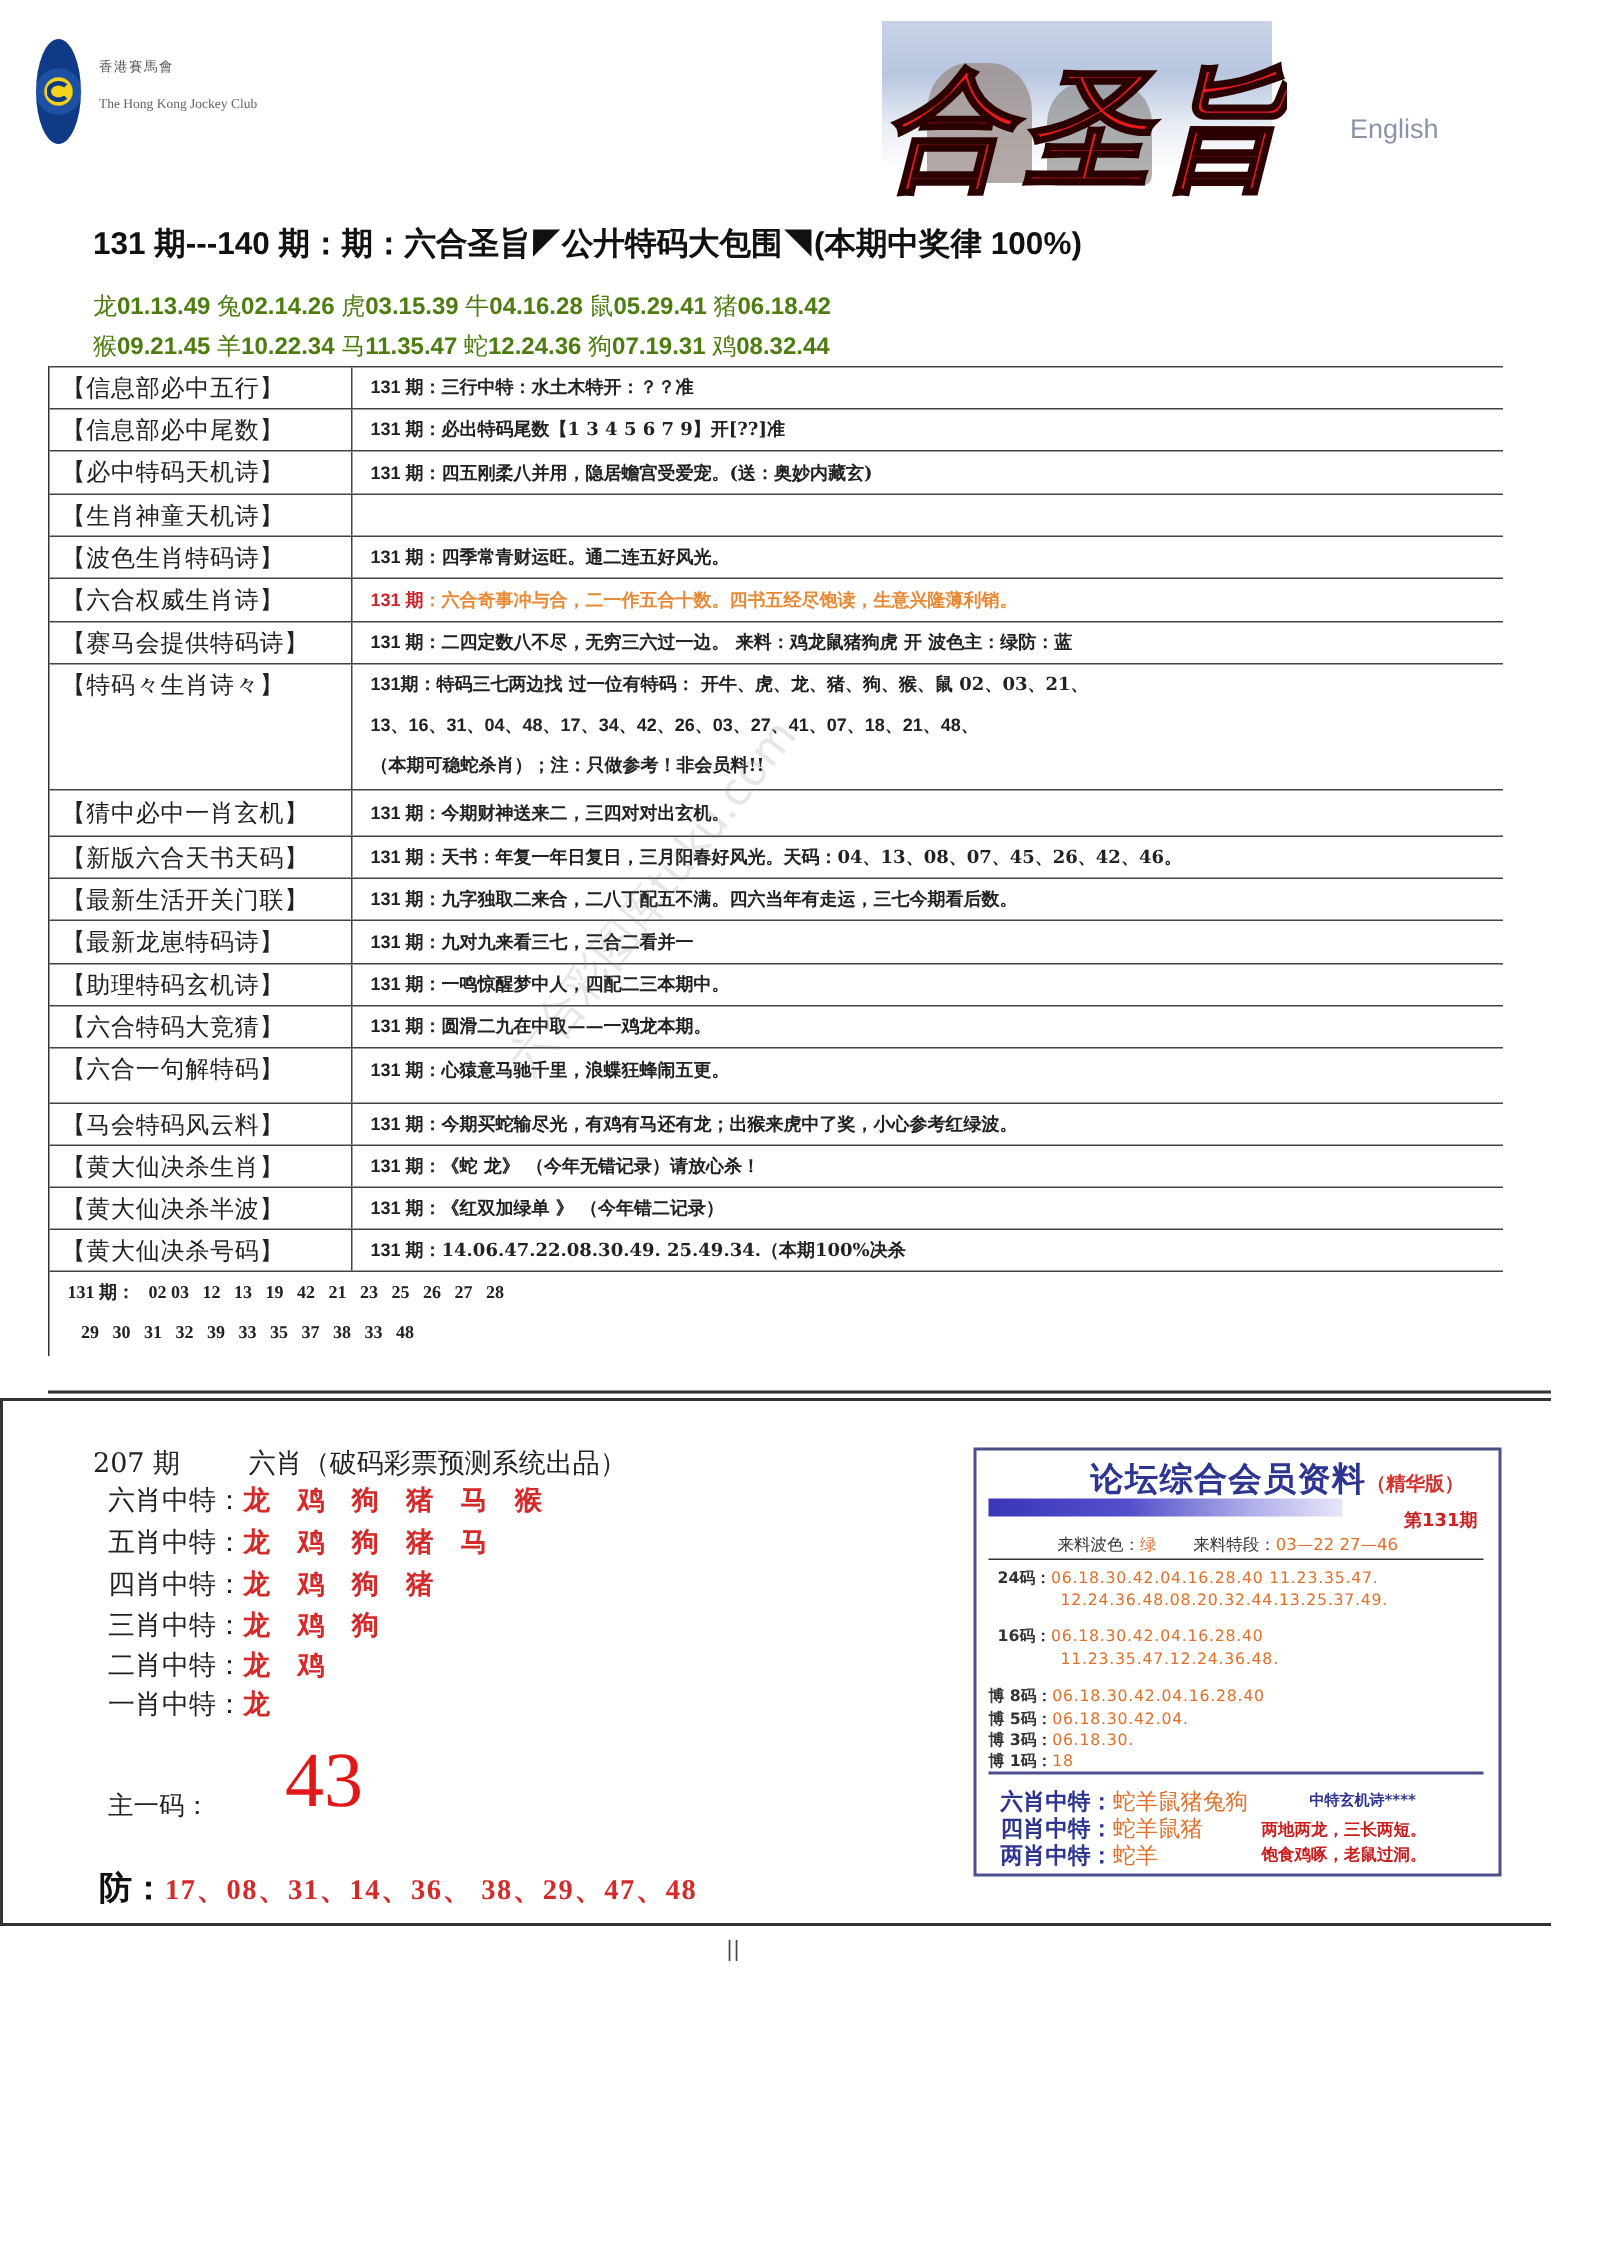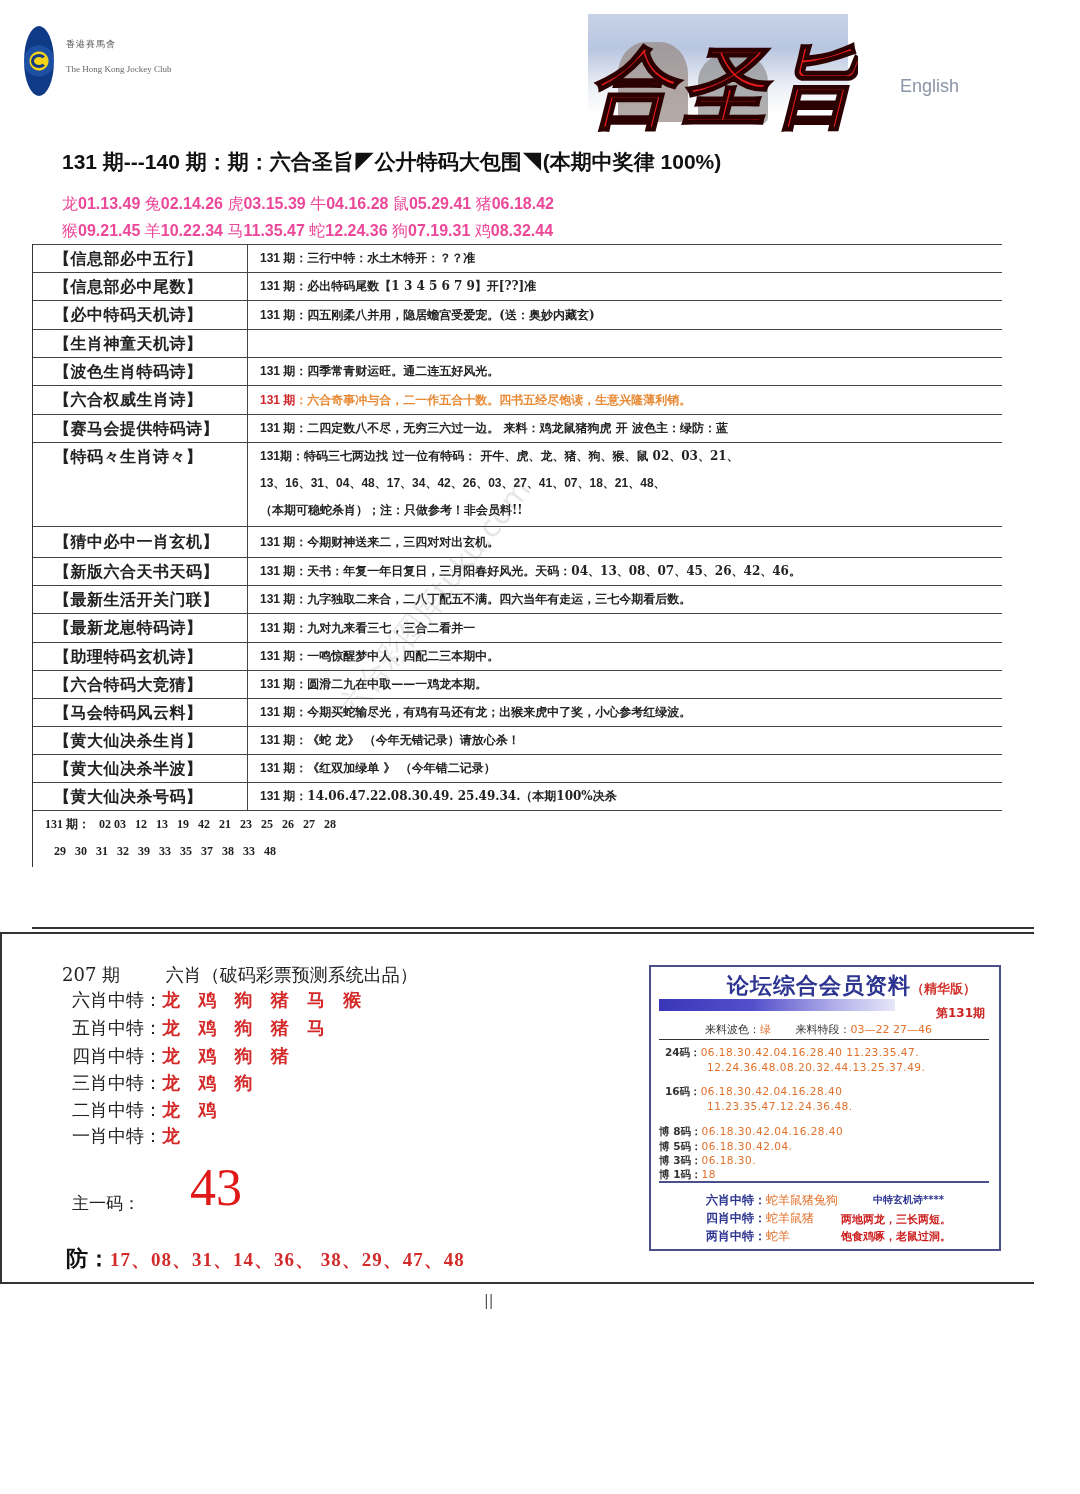--- a/index.html
+++ b/index.html
@@ -16,27 +16,27 @@
   .banner { position: absolute; left: 588px; top: 14px; width: 270px; height: 124px; overflow: hidden; }
   .banner .bg { position: absolute; left: 0; top: 0; width: 260px; height: 100px;
                 background: linear-gradient(180deg, #c7d2e6 0%, #b8c6e0 35%, #e9edf4 70%, #ffffff 100%); }
   .banner .horse1 { position: absolute; left: 30px; top: 28px; width: 70px; height: 80px; border-radius: 40% 40% 10% 10%; background: #9a8c88; opacity: .75; }
   .banner .horse2 { position: absolute; left: 110px; top: 40px; width: 70px; height: 70px; border-radius: 40% 40% 10% 10%; background: #8f8f8f; opacity: .7; }
   .banner .title { position: absolute; left: 0; top: 30px; font-size: 86px; font-weight: bold; color: #ea1b1b; letter-spacing: 6px;
                    font-family: "DejaVu Serif", serif; -webkit-text-stroke: 2px #2a0000; font-style: italic; white-space: nowrap; line-height: 1; }
   .english { position: absolute; left: 900px; top: 76px; font-size: 18px; color: #8a94a6; font-family: "Liberation Sans", sans-serif; }
 
   .main-title { position: absolute; left: 62px; top: 148px; font-size: 21px; font-weight: bold; font-family: "Liberation Sans", sans-serif; color: #111; white-space: nowrap; }
-  .zodiac-line { position: absolute; left: 62px; font-size: 16px; font-weight: bold; font-family: "Liberation Sans", sans-serif; white-space: nowrap; color: #ec4899; }
+  .zodiac-line { position: absolute; left: 62px; font-size: 16px; font-weight: bold; font-family: "Liberation Sans", sans-serif; white-space: nowrap; color: #4d7c0f; }
   .zodiac-line .z { font-family: "DejaVu Serif", serif; font-weight: normal; }
 
   
   .tbl { position: absolute; left: 32px; top: 244px; width: 970px; border-left: 1.5px solid #333; }
   .row { display: flex; border-top: 1.5px solid #444; }
-  .row .k { width: 202px; padding-left: 8px; font-size: 16px; font-weight: bold; color: #222; border-right: 1.5px solid #444; white-space: nowrap; letter-spacing: 0.5px; margin-left: 13px; }
+  .row .k { width: 202px; padding-left: 8px; font-size: 16px; font-weight: normal; color: #222; border-right: 1.5px solid #444; white-space: nowrap; letter-spacing: 0.5px; }
   .row .v { flex: 1; padding-left: 12px; font-size: 12px; font-weight: bold; color: #222; white-space: nowrap; }
   .row .v .n { font-family: "Liberation Sans", sans-serif; }
   .row .v .line { display: block; }
   .row.red .v { color: #e88a35; }
   .row.red .v .n { color: #d0232a; }
   .tbl-bottom { position: absolute; left: 32px; top: 927px; width: 1002px; border-top: 2px solid #333; }
   .tbl-bottom2 { position: absolute; left: 0; top: 932px; width: 1034px; border-top: 2px solid #333; }
 
   
   .lower { position: absolute; left: 0; top: 932px; width: 1034px; height: 352px; border-left: 2px solid #333; border-bottom: 2px solid #333; }
@@ -56,21 +56,21 @@
   .card .ct .ed { font-size: 13px; color: #d2332f; letter-spacing: 0; }
   .card .bar { position: absolute; left: 8px; top: 32px; width: 236px; height: 12px; background: linear-gradient(90deg, #3a37b8 0%, #5450cc 40%, #b2b0ea 75%, #e6e6f8 100%); }
   .card .issue { position: absolute; right: 14px; top: 38px; font-size: 12px; font-weight: bold; color: #cc2222; }
   .card .src { position: absolute; left: 54px; top: 55px; font-size: 11px; color: #333; white-space: nowrap; }
   .card .src .o { color: #e0702a; }
   .card .hr1 { position: absolute; left: 8px; top: 72px; width: 330px; border-top: 1.5px solid #333; }
   .card .grp { position: absolute; left: 14px; font-size: 10.5px; color: #333; white-space: nowrap; line-height: 15px; font-weight: bold; }
   .card .grp .o { color: #e0702a; font-weight: normal; letter-spacing: .5px; }
   .card .grp .ind { display: block; padding-left: 42px; }
   .card .hr2 { position: absolute; left: 8px; top: 214px; width: 330px; border-top: 2px solid #4b4f8a; }
-  .card .bottom { position: absolute; left: 16px; font-size: 12px; color: #2d3590; white-space: nowrap; font-weight: bold; margin-left: 39px; }
+  .card .bottom { position: absolute; left: 16px; font-size: 15px; color: #2d3590; white-space: nowrap; font-weight: bold; }
   .card .bottom .o { color: #e0702a; font-weight: normal; }
   .card .poem-title { position: absolute; left: 222px; top: 226px; font-size: 10px; color: #2d3590; font-weight: bold; white-space: nowrap; text-align: center; }
   .card .poem { position: absolute; left: 220px; font-size: 11px; color: #cc1d1d; font-weight: bold; white-space: nowrap; }
 
   .watermark { position: absolute; left: 330px; top: 700px; font-size: 30px; color: rgba(120,120,120,0.18); transform: rotate(-52deg); transform-origin: left top; white-space: nowrap; font-family: "DejaVu Sans", sans-serif; }
 </style>
 </head>
 <body>
 
 <div class="logo">
@@ -158,20 +158,24 @@
     <div class="k">【最新龙崽特码诗】</div>
     <div class="v"><span class="n">131 期</span><span>：九对九来看三七，三合二看并一</span></div>
   </div>
   <div class="row" style="height:28px;line-height:27px">
     <div class="k">【助理特码玄机诗】</div>
     <div class="v"><span class="n">131 期</span><span>：一鸣惊醒梦中人，四配二三本期中。</span></div>
   </div>
   <div class="row" style="height:28px;line-height:27px">
     <div class="k">【六合特码大竞猜】</div>
     <div class="v"><span class="n">131 期</span><span>：圆滑二九在中取——一鸡龙本期。</span></div>
+  </div>
+  <div class="row" style="height:37px;line-height:28px">
+    <div class="k">【六合一句解特码】</div>
+    <div class="v"><span class="n">131 期</span><span>：心猿意马驰千里，浪蝶狂蜂闹五更。</span></div>
   </div>
   <div class="row" style="height:28px;line-height:27px">
     <div class="k">【马会特码风云料】</div>
     <div class="v"><span class="n">131 期</span><span>：今期买蛇输尽光，有鸡有马还有龙；出猴来虎中了奖，小心参考红绿波。</span></div>
   </div>
   <div class="row" style="height:28px;line-height:27px">
     <div class="k">【黄大仙决杀生肖】</div>
     <div class="v"><span class="n">131 期</span><span>：《蛇  龙》      （今年无错记录）请放心杀！</span></div>
   </div>
   <div class="row" style="height:28px;line-height:27px">

